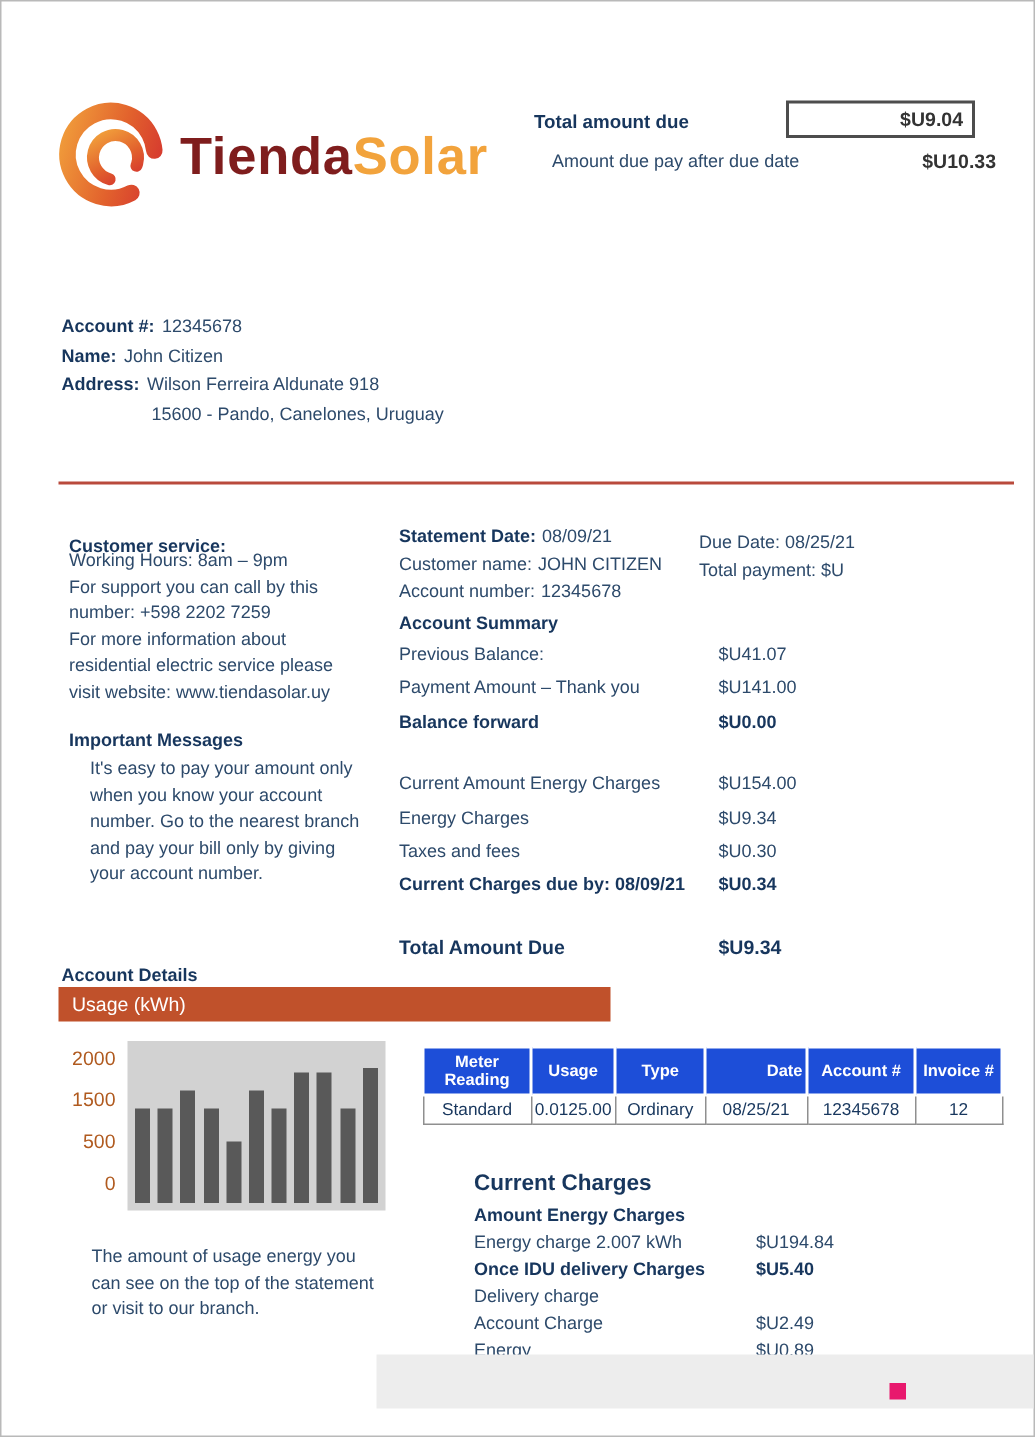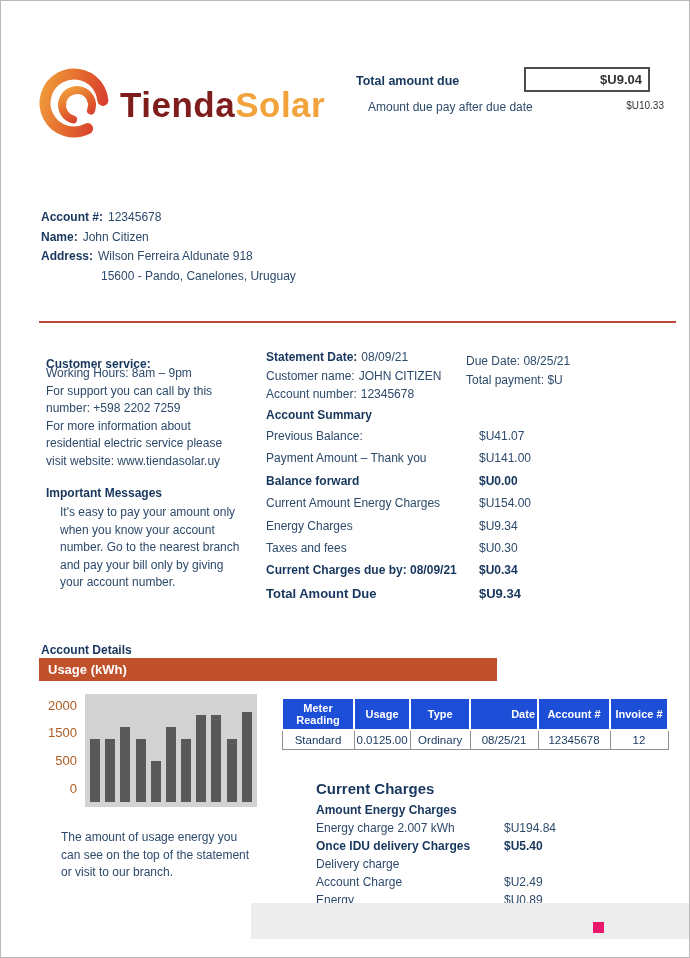--- a/index.html
+++ b/index.html
@@ -17,21 +17,21 @@
   
   .logo-wrap{left:33px;top:60px;display:flex;align-items:center;gap:8px;}
   .brand{font-size:35px;font-weight:600;letter-spacing:0.5px;}
   .brand .p1{color:#7f1d1d;}
   .brand .p2{color:#f2a33c;}
 
   .due-label{left:355px;top:73px;font-weight:700;color:#17365d;font-size:12.5px;}
   .due-box{left:523px;top:66px;width:126px;height:25px;border:2px solid #4d4d4d;
     text-align:right;line-height:21px;padding-right:6px;font-weight:700;color:#333;font-size:13px;}
   .after-label{left:355px;top:99px;color:#2d4a6b;font-size:12px;margin-left:12px;}
-  .after-value{left:543px;top:99px;width:126px;text-align:right;padding-right:6px;font-weight:400;color:#333;font-size:10px;}
+  .after-value{left:543px;top:99px;width:126px;text-align:right;padding-right:6px;font-weight:700;color:#333;font-size:13px;}
 
   
   .acct-info{left:40px;top:207px;line-height:19.5px;}
   .acct-info .lbl{font-weight:700;color:#17365d;margin-right:5px;}
   .addr2{margin-left:60px;}
 
   .divider{left:38px;top:320px;width:637px;height:2px;background:#b94a3c;}
 
   
   .cs-title{left:45px;top:356px;font-weight:700;color:#17365d;}
@@ -41,28 +41,28 @@
 
   
   .stmt{left:265px;top:347px;line-height:18.5px;}
   .stmt .lbl{margin-right:4px;}
   .due-blk{left:465px;top:351px;line-height:19px;}
 
   .as-title{left:265px;top:407px;font-weight:700;color:#17365d;}
   .as-rows{left:265px;top:428px;width:300px;}
   .srow{position:relative;height:22.4px;}
   .srow .val{position:absolute;left:213px;top:0;}
-  .srow.gap{}
+  .srow.gap{margin-top:19px;}
   .srow.b{font-weight:700;color:#17365d;}
   .srow.total{font-size:13px;}
 
   
   .ad-title{left:40px;top:642px;font-weight:700;color:#17365d;}
-  .usage-banner{left:38px;top:657px;width:458px;height:23px;background:#c0512b;
-    color:#fff;font-weight:700;font-size:13px;line-height:23px;padding-left:9px;}
+  .usage-banner{left:38px;top:657px;width:368px;height:23px;background:#c0512b;
+    color:#fff;font-weight:400;font-size:13px;line-height:23px;padding-left:9px;}
 
   
   .ytick{width:36px;text-align:right;color:#b05a1f;font-size:13px;}
   .yt0{left:40px;top:697px;} .yt1{left:40px;top:724px;} .yt2{left:40px;top:752px;} .yt3{left:40px;top:780px;}
   .plot{left:84px;top:693px;width:172px;height:113px;background:#d2d2d2;
     display:flex;align-items:flex-end;justify-content:space-evenly;padding-bottom:5px;}
   .bar{width:10px;background:#595959;}
 
   
   .mtable{left:280px;top:696px;}

